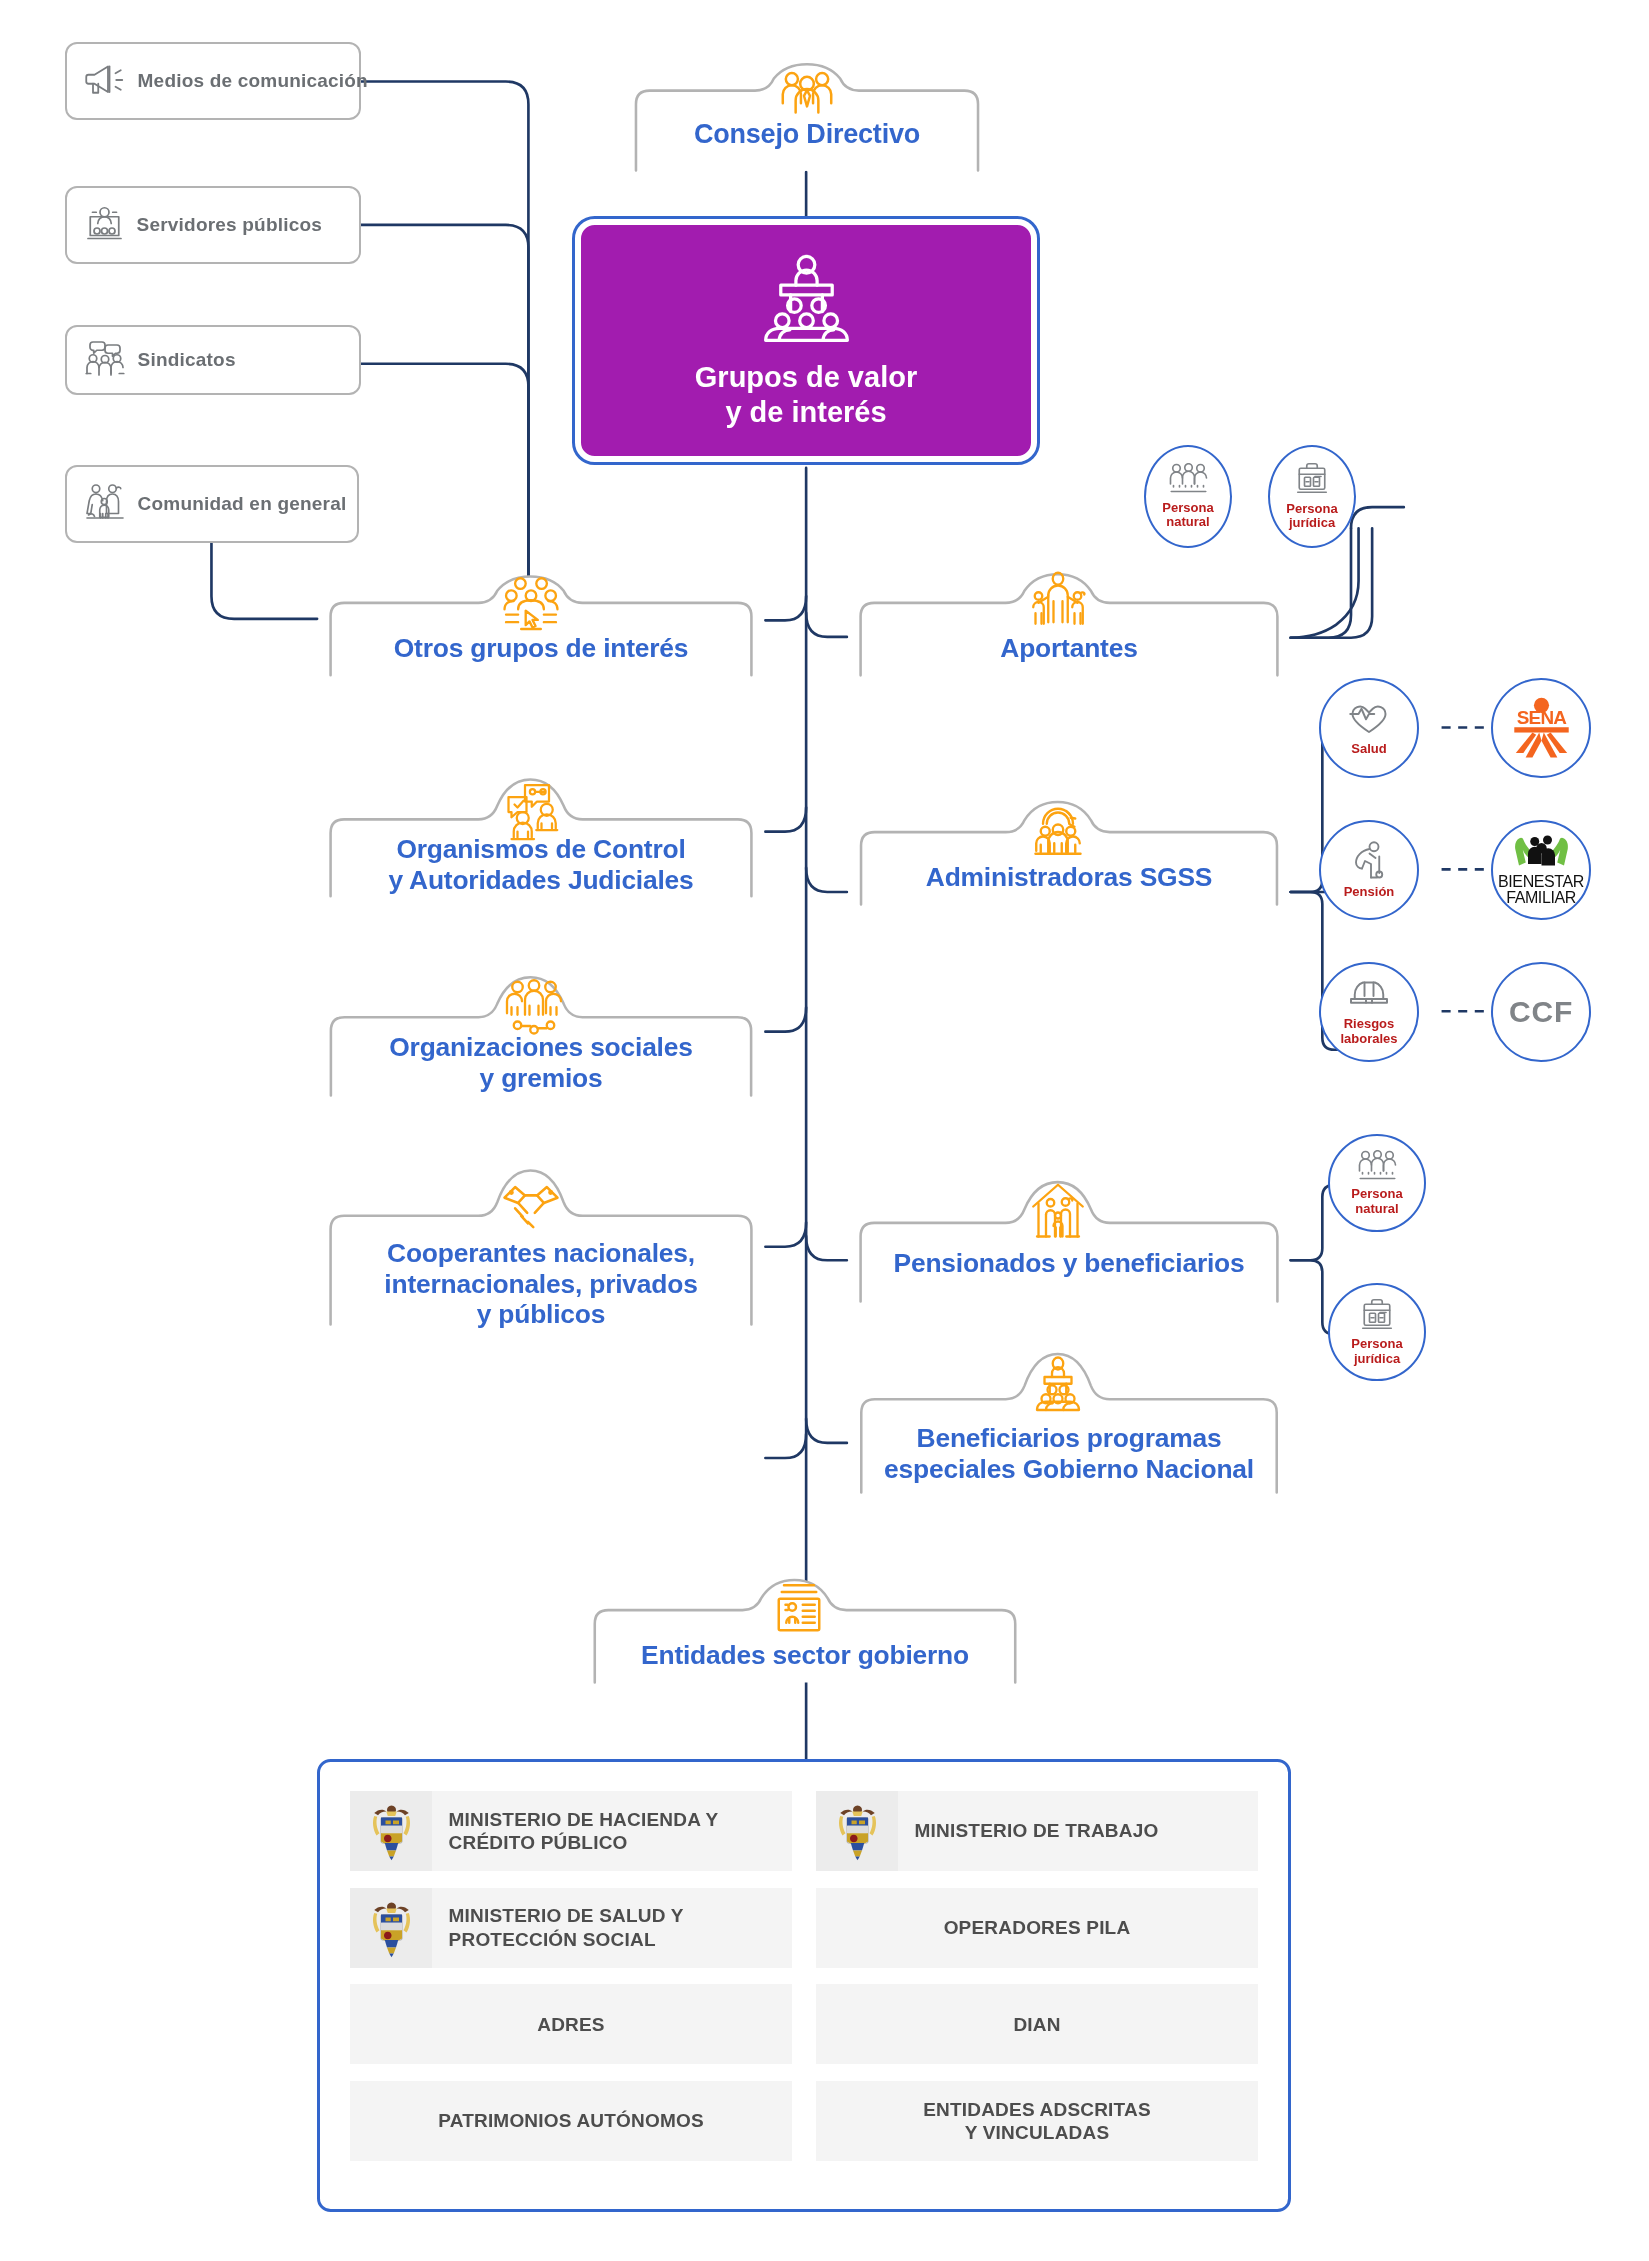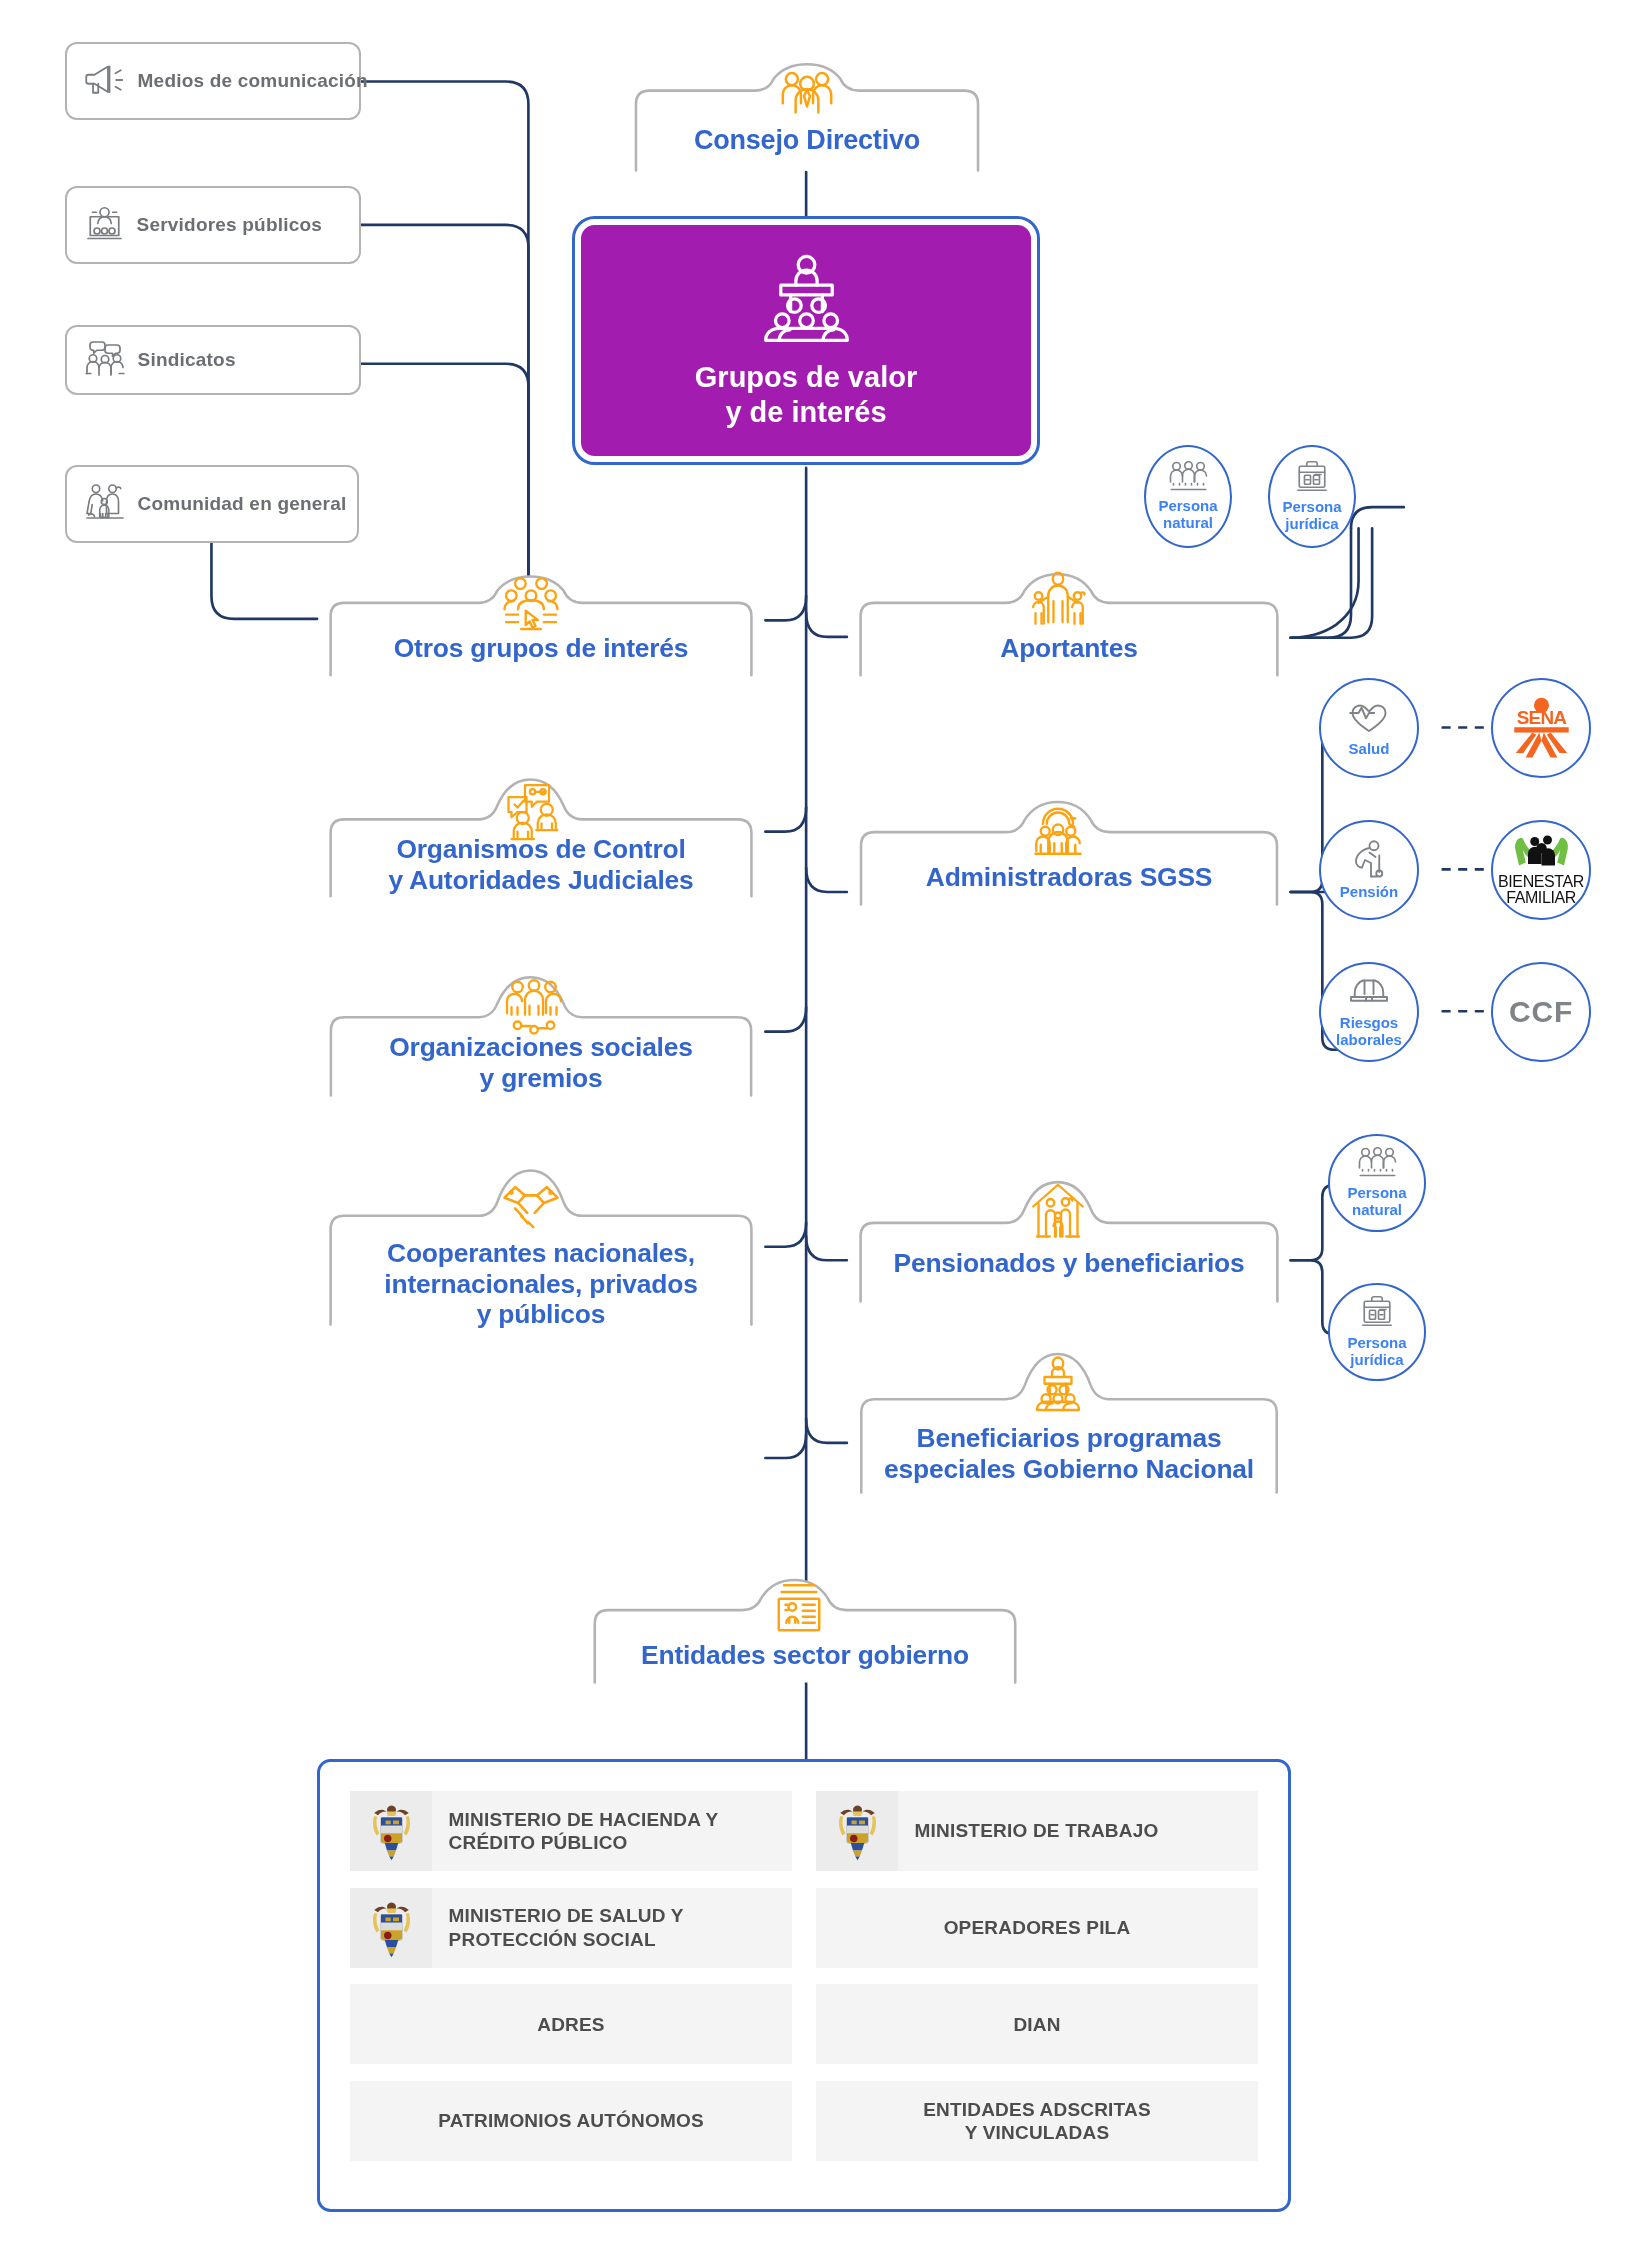--- a/index.html
+++ b/index.html
@@ -63,21 +63,21 @@
   
   .circle{
     position:absolute; z-index:3;
     border:2.3px solid #3366cc;
     border-radius:50%;
     background:#fff;
     display:flex; flex-direction:column; align-items:center; justify-content:center;
     gap:1.5px;
   }
   .circle .clbl{
-    font-size:15px; font-weight:bold; color:#3b82f6; text-align:center; line-height:1.12;
+    font-size:13px; font-weight:bold; color:#b91c1c; text-align:center; line-height:1.12;
   }
   .circle .clbl.big{ font-size:30px; color:#808488; letter-spacing:0.8px; }
 
   
   .govpanel{
     position:absolute; z-index:3;
     border:3px solid #3366cc; border-radius:13.6px; background:#fff;
     padding:29px 30px;
   }
   .govgrid{ display:grid; grid-template-columns:1fr 1fr; gap:16.6px 24px; }
@@ -231,21 +231,21 @@
       <svg width="56" height="56" viewBox="0 0 74 74" fill="none" stroke="#fca311" stroke-width="3.3" stroke-linecap="round" stroke-linejoin="round">
         <circle cx="17" cy="16" r="8"></circle>
           <circle cx="57" cy="16" r="8"></circle>
         <path d="M5 48V36a12 12 0 0 1 24 0v12"></path>
         <path d="M45 48V36a12 12 0 0 1 24 0v12"></path>
         <circle cx="37" cy="22" r="9"></circle>
         <path d="M22 60V44a15 15 0 0 1 30 0v16"></path>
         <path d="M37 31l-4 7 4 14 4-14z"></path>
       </svg>
     </span>
-    <div class="text" style="top:63px; font-size:27px;">
+    <div class="text" style="top:57px; font-size:27px;">
       <span>Consejo Directivo</span>
     </div>
   </div>
 
   <div class="hero" style="left:575px; top:219px; width:462px; height:243px;">
     <span>
       <svg width="115" height="94" viewBox="0 0 152 124" fill="none" stroke="#ffffff" stroke-width="4.3" stroke-linecap="round" stroke-linejoin="round">
         <circle cx="76" cy="18" r="11"></circle>
         <path d="M62 45v-6a14 14 0 0 1 28 0v6"></path>
         <rect x="42" y="45" width="68" height="13"></rect>

